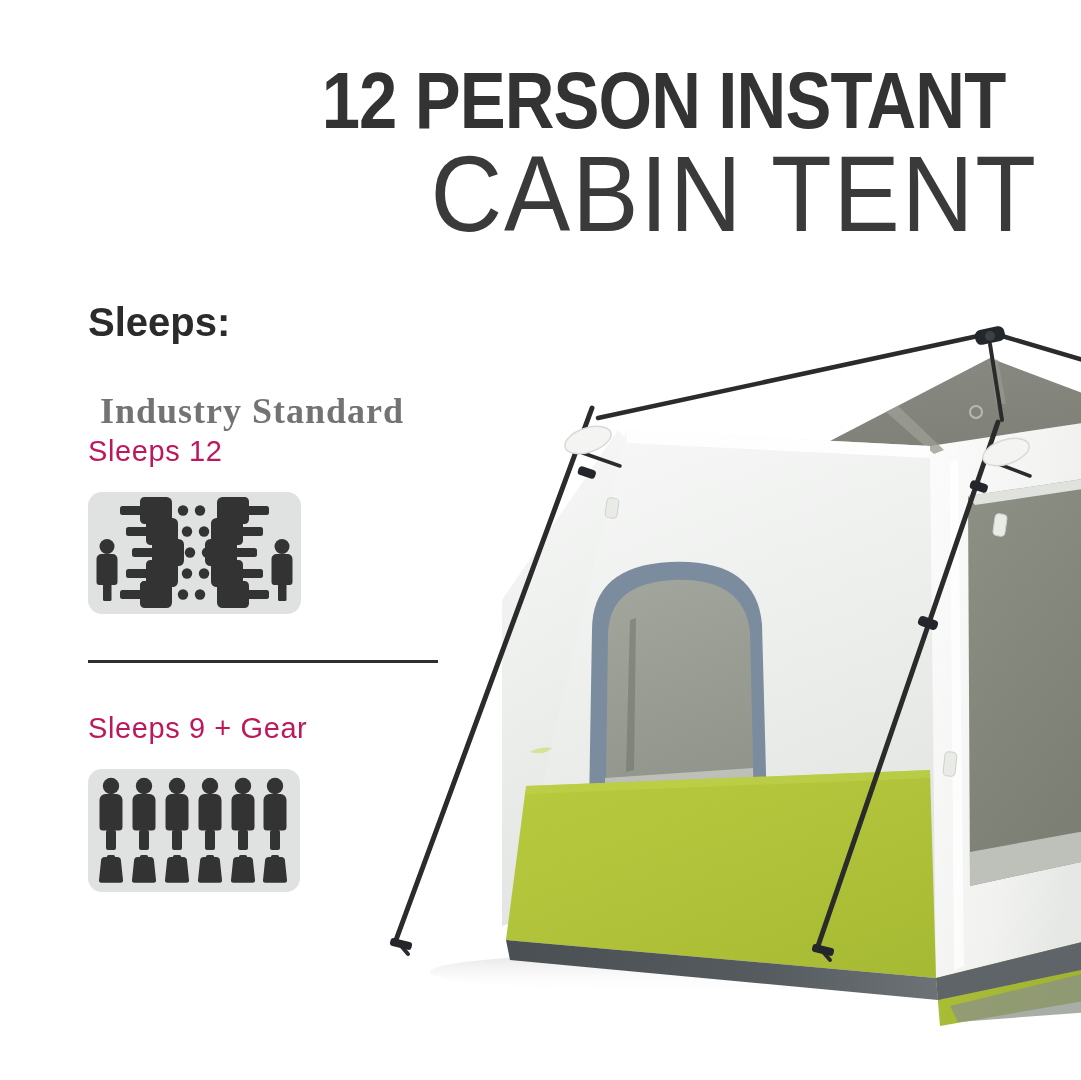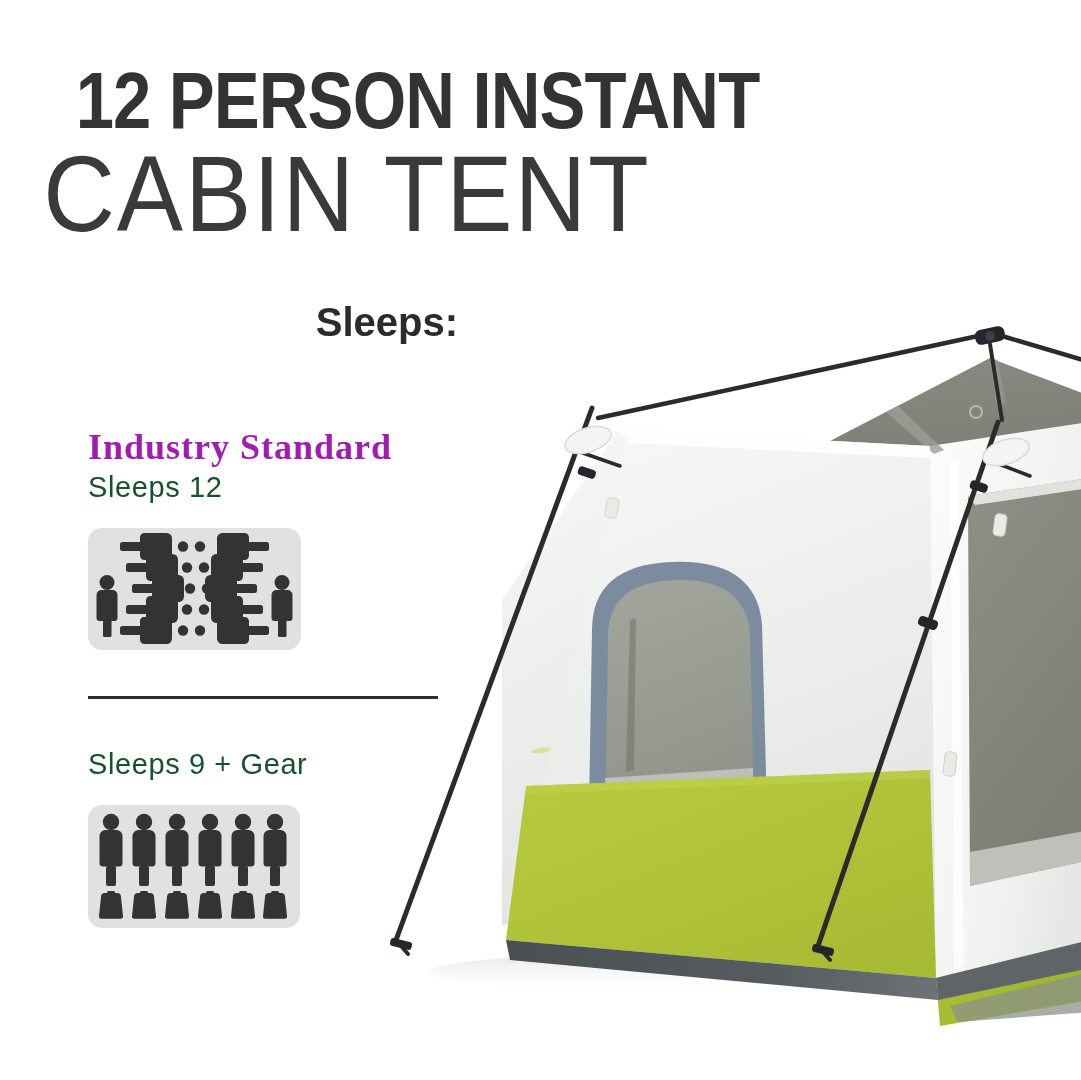--- a/index.html
+++ b/index.html
@@ -6,21 +6,21 @@
   body{
     width:1081px;height:1080px;
     font-family:"Liberation Sans", sans-serif;
     color:#2e2e2e;
     overflow:hidden;
     position:relative;
   }
   .page{position:relative;width:1081px;height:1080px;background:#fff;overflow:hidden;}
 
   
-  .title-block{position:absolute;left:0;top:62px;width:1081px;text-align:left;}
+  .title-block{position:absolute;left:0;top:62px;width:1081px;text-align:right;}
   .title-line1{
     font-family:"Liberation Sans", sans-serif;
     font-weight:bold;
     font-size:80px;
     line-height:78px;
     letter-spacing:-1px;
     color:#333333;
     transform:scaleX(0.86);
     transform-origin:center;
     white-space:nowrap;
@@ -41,41 +41,40 @@
   
   .left-col{position:absolute;left:88px;top:300px;width:370px;}
 
   .sleeps-heading{
     font-family:"Liberation Sans", sans-serif;
     font-weight:bold;
     font-size:40px;
     line-height:44px;
     letter-spacing:0px;
     color:#2b2b2b;
-    margin:0 0 84px 0;
-    text-align:right;
+    margin:0 0 48px 0;
   }
 
   .section-title{
     font-family:"Liberation Serif", serif;
     font-weight:bold;
     font-size:36px;
     line-height:38px;
     letter-spacing:1.0px;
-    color:#a21caf;
-    margin:0 0 4px 0;
+    color:#737373;
+    margin:0 0 4px 12px;
     white-space:nowrap;
   }
   .section-sub{
     font-family:"Liberation Sans", sans-serif;
     font-weight:300;
     font-size:29px;
     line-height:34px;
     letter-spacing:0.6px;
-    color:#14532d;
+    color:#be185d;
     margin:0 0 24px 0;
     white-space:nowrap;
   }
 
   .badge{
     background:#e0e1e1;
     border-radius:14px;
     position:relative;
     overflow:hidden;
   }

